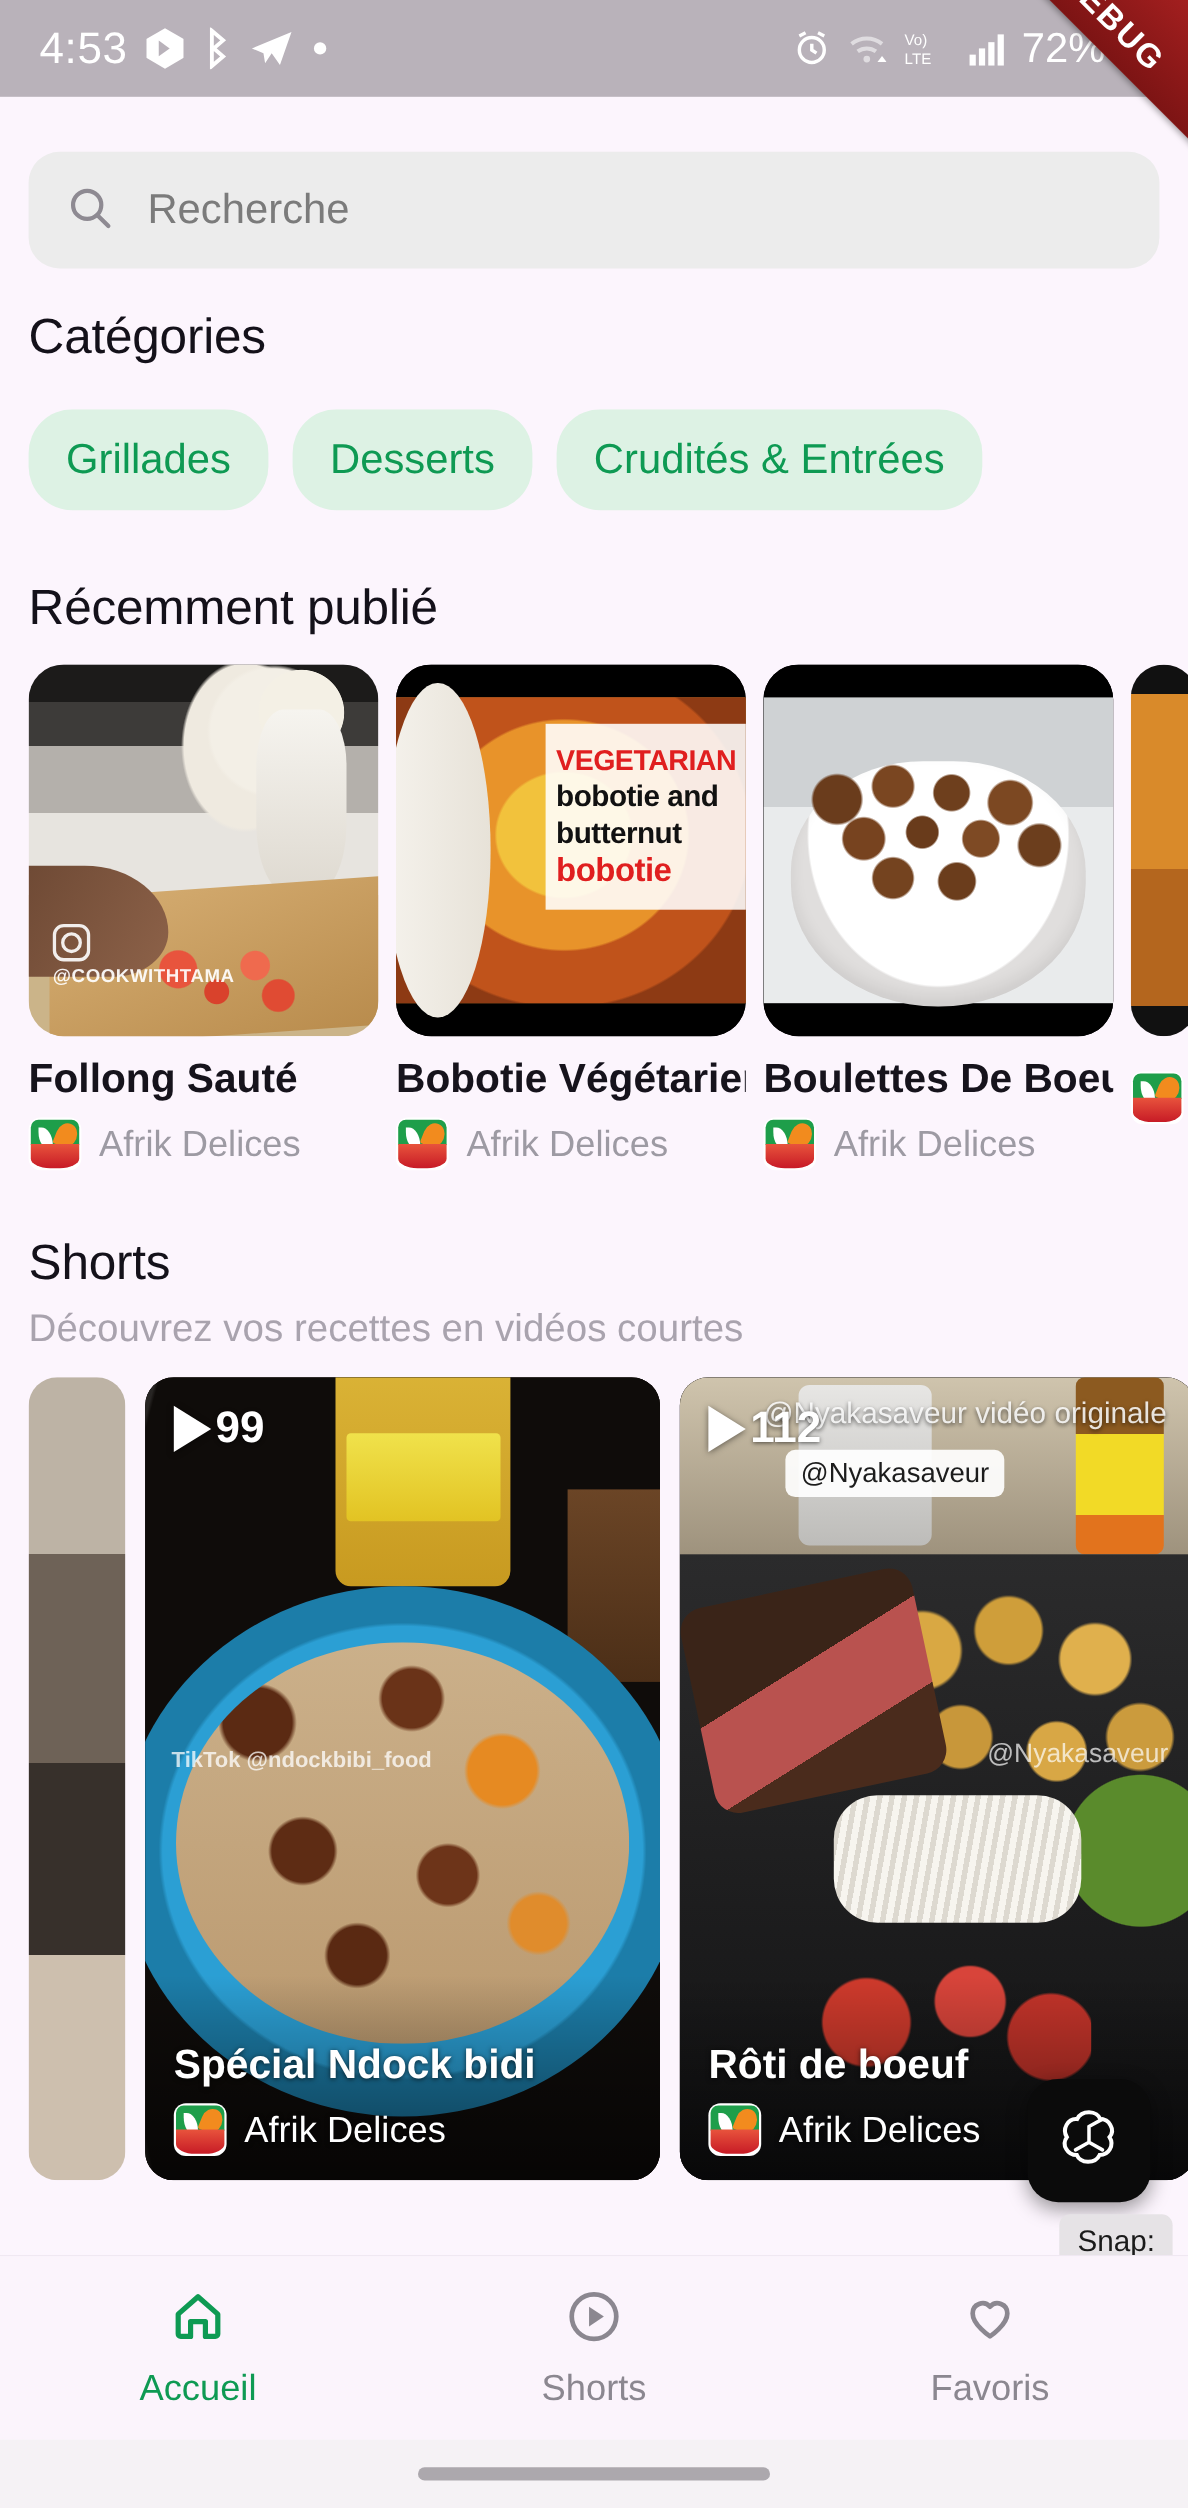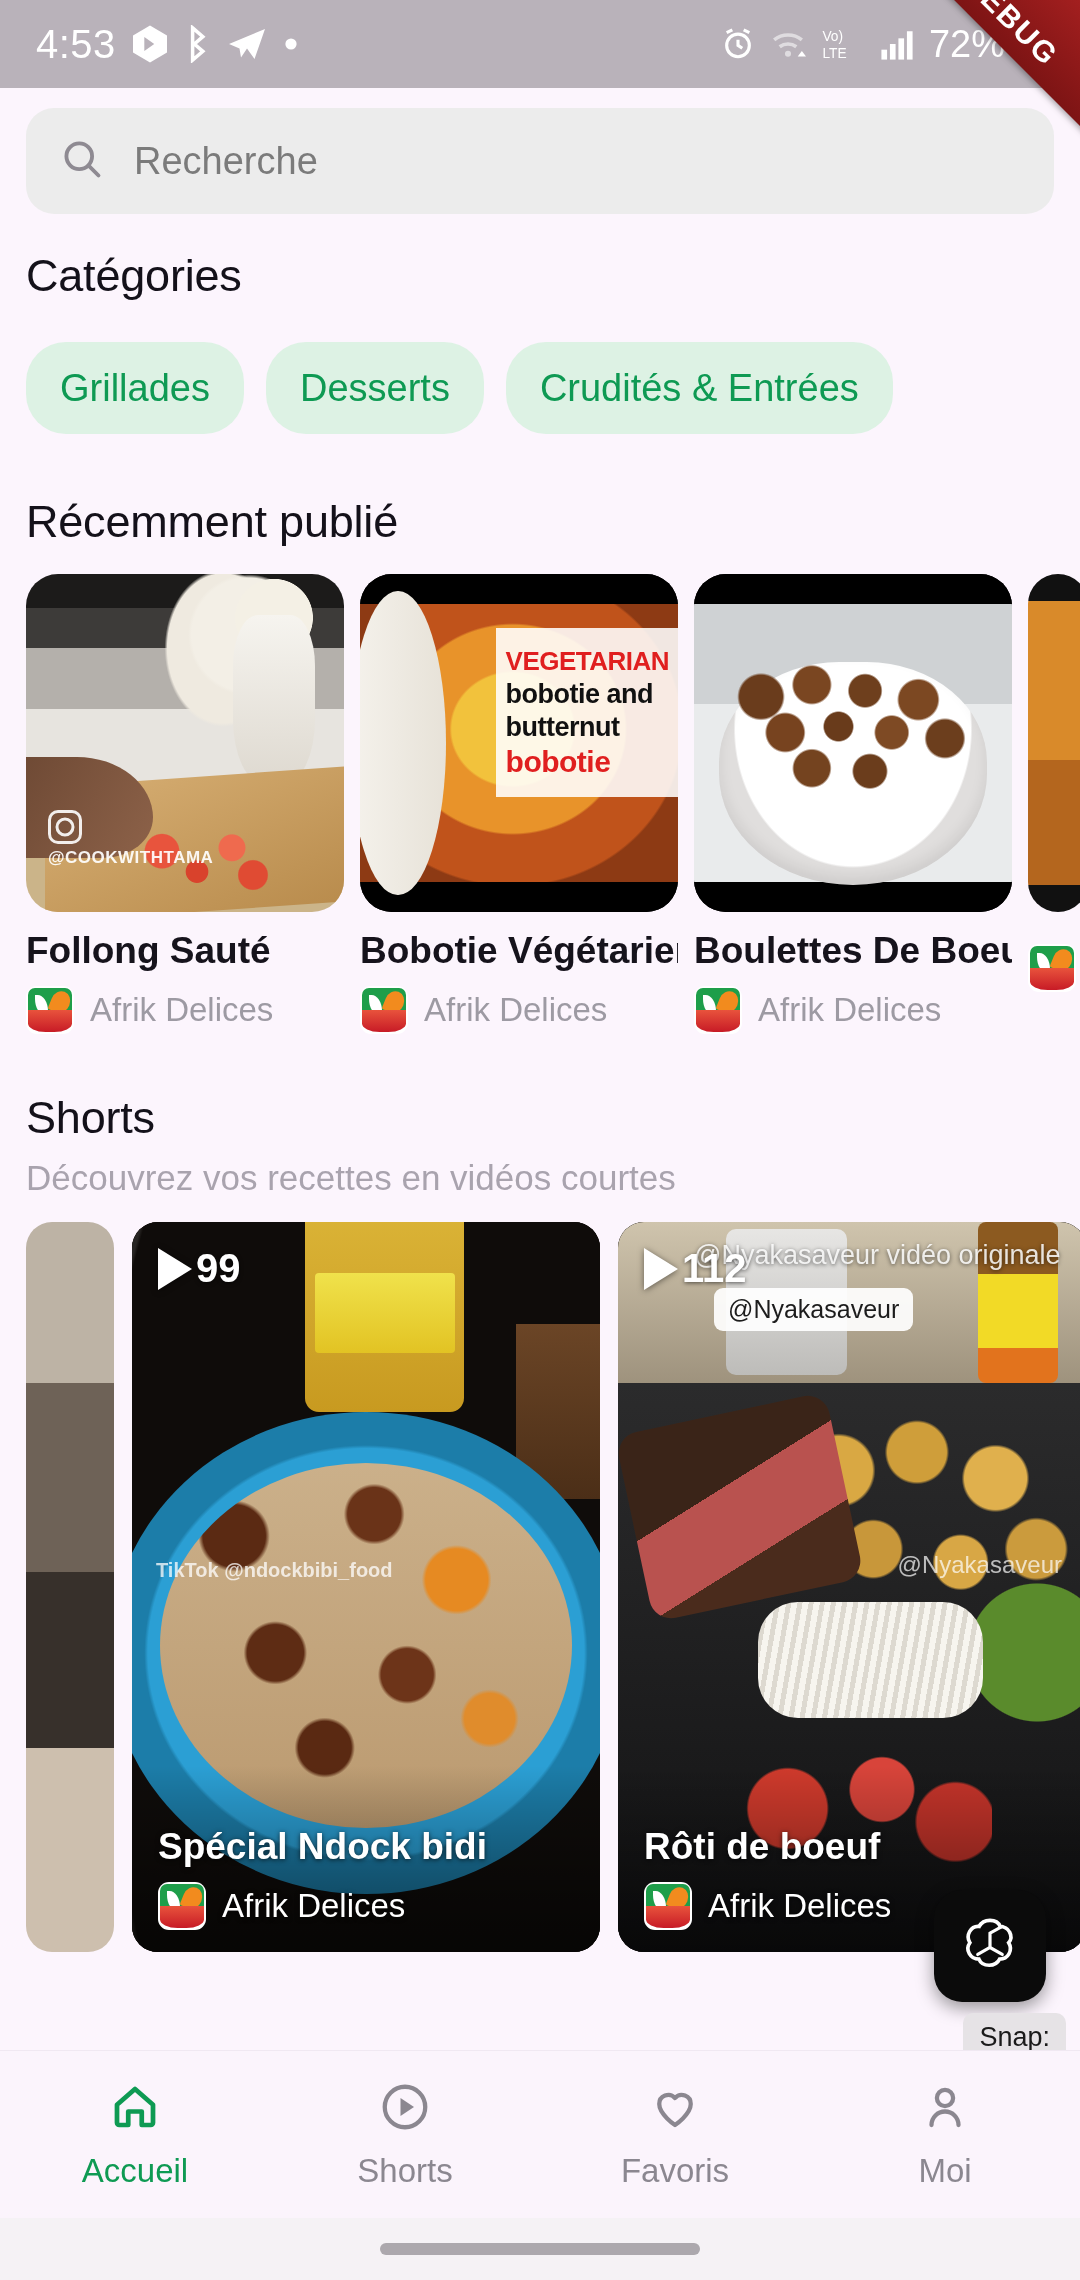--- a/index.html
+++ b/index.html
@@ -37,21 +37,21 @@
     color:#fff; font-size:30px; font-weight:bold; letter-spacing:2px;
     padding-bottom:10px;
   }
   .debug-wrap{
     position:absolute; top:0; right:0; width:230px; height:230px;
     overflow:hidden; z-index:60; pointer-events:none;
   }
 
   
   .search-bar{
-    margin:20px 26px 0 26px;
+    margin:50px 26px 0 26px;
     height:106px;
     background:#ECECEC;
     border-radius:28px;
     display:flex; align-items:center;
     padding:0 34px;
     gap:30px;
   }
   .search-input-text{
     font-size:38px; color:#7B7B7B; font-weight:400;
   }
@@ -710,27 +710,18 @@
 
   <div class="nav-item">
     <span>
       <svg width="54" height="54" viewBox="0 0 24 24">
           <path d="M12 20s-7-4.7-7-9.3A4 4 0 0112 8a4 4 0 017 2.7C19 15.3 12 20 12 20z" fill="none" stroke="#8B8790" stroke-width="1.9" stroke-linejoin="round"></path>
         </svg>
     </span>
     <span class="nav-label">Favoris</span>
   </div>
 
-  <div class="nav-item">
-    <span>
-      <svg width="54" height="54" viewBox="0 0 24 24">
-          <circle cx="12" cy="8" r="3.6" fill="none" stroke="#8B8790" stroke-width="1.9"></circle>
-          <path d="M6 20a6 6 0 0112 0" fill="none" stroke="#8B8790" stroke-width="1.9" stroke-linecap="round"></path>
-        </svg>
-    </span>
-    <span class="nav-label">Moi</span>
-  </div>
 
 </div>
 
 <div class="gesture-bar">
   <div class="gesture-pill"></div>
 </div>
 
 </body></html>

